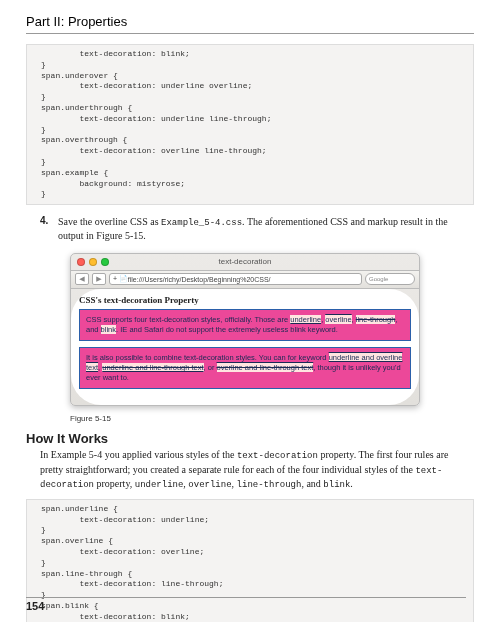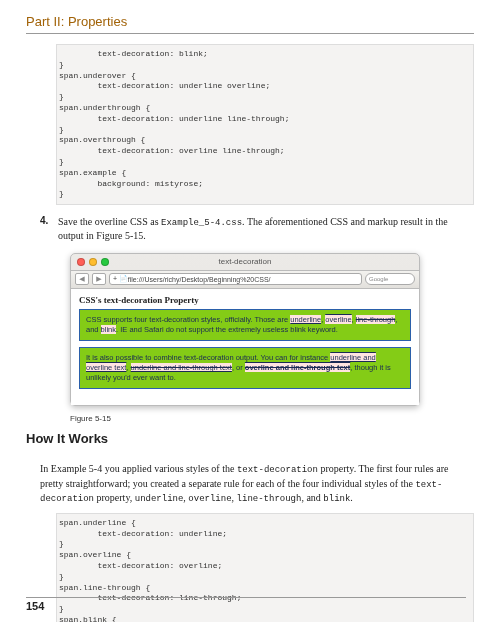--- a/index.html
+++ b/index.html
@@ -9,34 +9,33 @@
     background: #fff;
     font-family: Georgia, 'Times New Roman', serif;
     color: #222;
     font-size: 10px;
     padding: 14px 26px 10px 26px;
     position: relative;
   }
   .page-header {
     font-family: Arial, Helvetica, sans-serif;
     font-size: 13px;
-    color: #a16207;
+    color: #000000;
     border-bottom: 1px solid #999;
     padding-bottom: 4px;
     margin-bottom: 10px;
   }
   .code-block {
     font-family: "Courier New", monospace;
     font-size: 8px;
     line-height: 1.35;
     background: #f4f3f2;
     border: 1px solid #ddd;
-    padding: 4px 2px;
+    padding: 4px 14px;
     white-space: pre;
-    margin-left: 30px;
     margin-bottom: 10px;
     color: #333;
   }
   .step-row {
     display: flex;
     margin: 6px 0 10px 14px;
   }
   .step-num {
     font-family: Arial, sans-serif;
     font-weight: bold;
@@ -71,40 +70,40 @@
   .win-title { position:absolute; left:0; right:0; text-align:center; font-size:8px; color:#555;}
   .toolbar {
     height: 18px;
     border-bottom: 1px solid #bbb;
     display:flex; align-items:center; gap:3px; padding:0 4px;
     background: linear-gradient(#f3f2ef,#e2e0dc);
   }
   .nav-btn { width:14px;height:12px;border:1px solid #aaa;border-radius:2px;background:#fff;font-size:7px;display:flex;align-items:center;justify-content:center;color:#888;}
   .urlbar { flex:1; height:12px; border:1px solid #aaa; border-radius:3px; background:#fff; font-size:7px; color:#444; padding:0 3px; display:flex; align-items:center; overflow:hidden; white-space:nowrap;}
   .searchbar { width:50px; height:12px; border:1px solid #aaa; border-radius:8px; background:#fff; font-size:6px; color:#888; padding:0 3px; display:flex; align-items:center;}
-  .page-body { background:#fff; padding:6px 8px 10px 8px; }
+  .page-body { background:#fff; padding:6px 8px 10px 8px;border-radius:30px; }
   .h-prop { font-family: Georgia, serif; font-weight:bold; font-size:9px; margin-bottom:4px;}
   .demo-box {
-    background:#84cc16;
+    background:#ec4899;
     border:1.5px solid #2a5faa;
     padding:5px 6px;
     font-family: Arial,sans-serif;
     font-size:7.5px; line-height:1.35;
     color:#1a2a55;
     margin-bottom:6px;
   }
   .mr{ background:#ffe4e1; }
   .ul{ text-decoration: underline; }
   .ol{ text-decoration: overline; }
   .lt{ text-decoration: line-through; }
   .uo{ text-decoration: underline overline; }
   .ult{ text-decoration: underline line-through; margin-top: 40px; }
-  .olt{ text-decoration: overline line-through; font-weight: bold; }
+  .olt{ text-decoration: overline line-through; }
   .fig-caption { font-family: Arial,sans-serif; font-size:8px; margin:8px 0 8px 44px; color:#333;}
-  .h2 { font-family: Arial,sans-serif; font-weight:bold; font-size:13px; margin:4px 0 16px 0;}
+  .h2 { font-family: Arial,sans-serif; font-weight:bold; font-size:13px; margin:4px 0 2px 0;}
   .body-para { font-size:10px; line-height:1.35; margin:0 0 8px 14px;}
   .page-num { position:absolute; bottom:10px; left:26px; font-family:Arial,sans-serif; font-weight:bold; font-size:11px; border-top:1px solid #999; width:440px; padding-top:2px;}
 </style>
 </head>
 <body>
 
 <div class="page-header">Part II: Properties</div>
 
 <div class="code-block">        text-decoration: blink;
 }
@@ -144,21 +143,21 @@
     <div class="searchbar">
         <span>Google</span>
       </div>
   </div>
   <div class="page-body">
     <div class="h-prop">CSS's text-decoration Property</div>
     <div class="demo-box">
       <span>CSS supports four text-decoration styles, officially. Those are </span><span class="mr ul">underline</span>, <span class="mr ol">overline</span>, <span class="mr lt">line-through</span><span>, and </span><span class="mr">blink</span><span>. IE and Safari do not support the extremely useless blink keyword.</span>
     </div>
     <div class="demo-box">
-      <span>It is also possible to combine text-decoration output. You can for instance </span><span class="mr uo">underline and overline text</span>, <span class="mr ult">underline and line-through text</span><span>, or </span><span class="mr olt">overline and line-through text</span><span>, though it is unlikely you'd ever want to.</span>
+      <span>It is also possible to combine text-decoration styles. You can for keyword </span><span class="mr uo">underline and overline text</span>, <span class="mr ult">underline and line-through text</span><span>, or </span><span class="mr olt">overline and line-through text</span><span>, though it is unlikely you'd ever want to.</span>
     </div>
   </div>
 </div>
 
 <div class="fig-caption">Figure 5-15</div>
 
 <div class="h2">How It Works</div>
 
 <div class="body-para">
   <span>In Example 5-4 you applied various styles of the </span><span class="mono">text-decoration</span><span> property. The first four rules are pretty straightforward; you created a separate rule for each of the four individual styles of the </span><span class="mono">text-decoration</span><span> property, </span><span class="mono">underline</span>, <span class="mono">overline</span>, <span class="mono">line-through</span><span>, and </span><span class="mono">blink</span><span>.</span>

